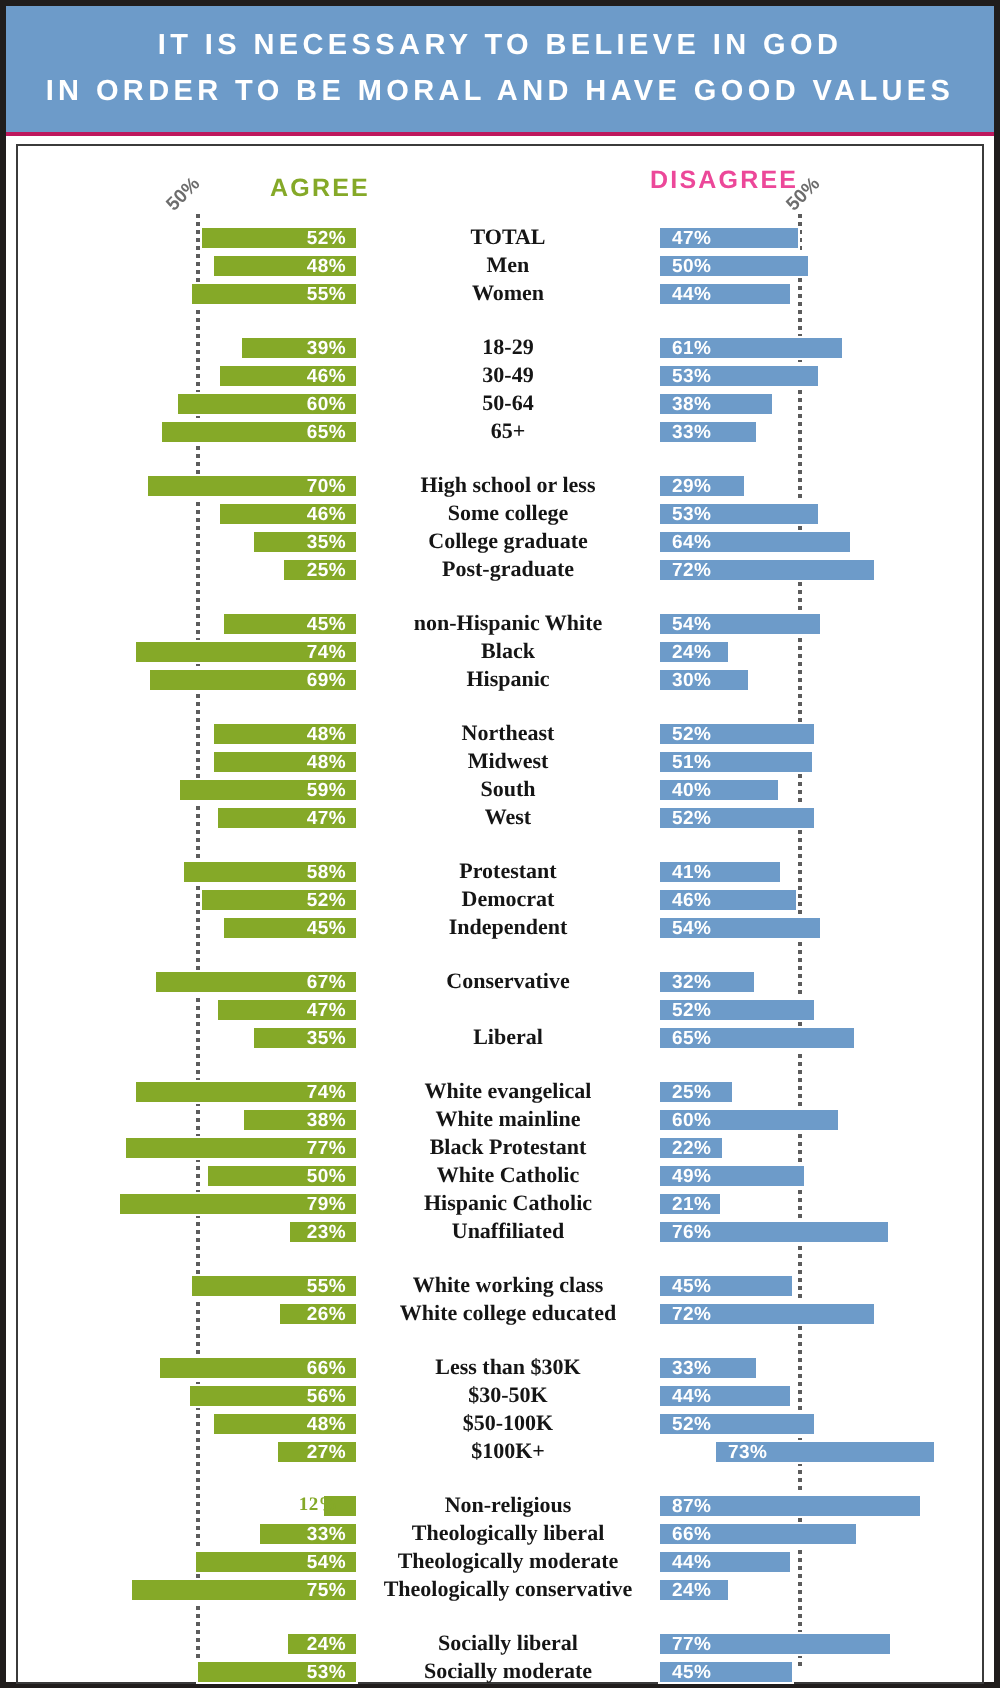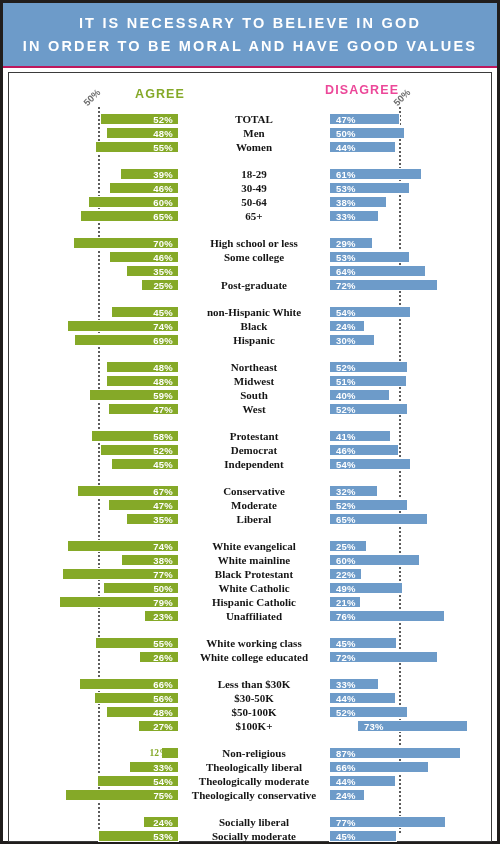--- a/index.html
+++ b/index.html
@@ -179,20 +179,21 @@
             </div>
             <div class="rowlabel">Some college</div>
             <div class="bar blue" style="left: 320px; width: 80.56px;">
               <span class="val">53%</span>
             </div>
           </div>
           <div class="row">
             <div class="bar green" style="left: 116.8px; width: 53.2px;">
               <span class="val">35%</span>
             </div>
+            <div class="rowlabel">College graduate</div>
             <div class="bar blue" style="left: 320px; width: 97.28px;">
               <span class="val">64%</span>
             </div>
           </div>
           <div class="row">
             <div class="bar green" style="left: 132px; width: 38px;">
               <span class="val">25%</span>
             </div>
             <div class="rowlabel">Post-graduate</div>
             <div class="bar blue" style="left: 320px; width: 109.44px;">
@@ -303,21 +304,20 @@
             </div>
             <div class="rowlabel">Conservative</div>
             <div class="bar blue" style="left: 320px; width: 48.64px;">
               <span class="val">32%</span>
             </div>
           </div>
           <div class="row">
             <div class="bar green" style="left: 98.56px; width: 71.44px;">
               <span class="val">47%</span>
             </div>
-            <div class="rowlabel">Moderate</div>
             <div class="bar blue" style="left: 320px; width: 79.04px;">
               <span class="val">52%</span>
             </div>
           </div>
           <div class="row">
             <div class="bar green" style="left: 116.8px; width: 53.2px;">
               <span class="val">35%</span>
             </div>
             <div class="rowlabel">Liberal</div>
             <div class="bar blue" style="left: 320px; width: 98.8px;">

